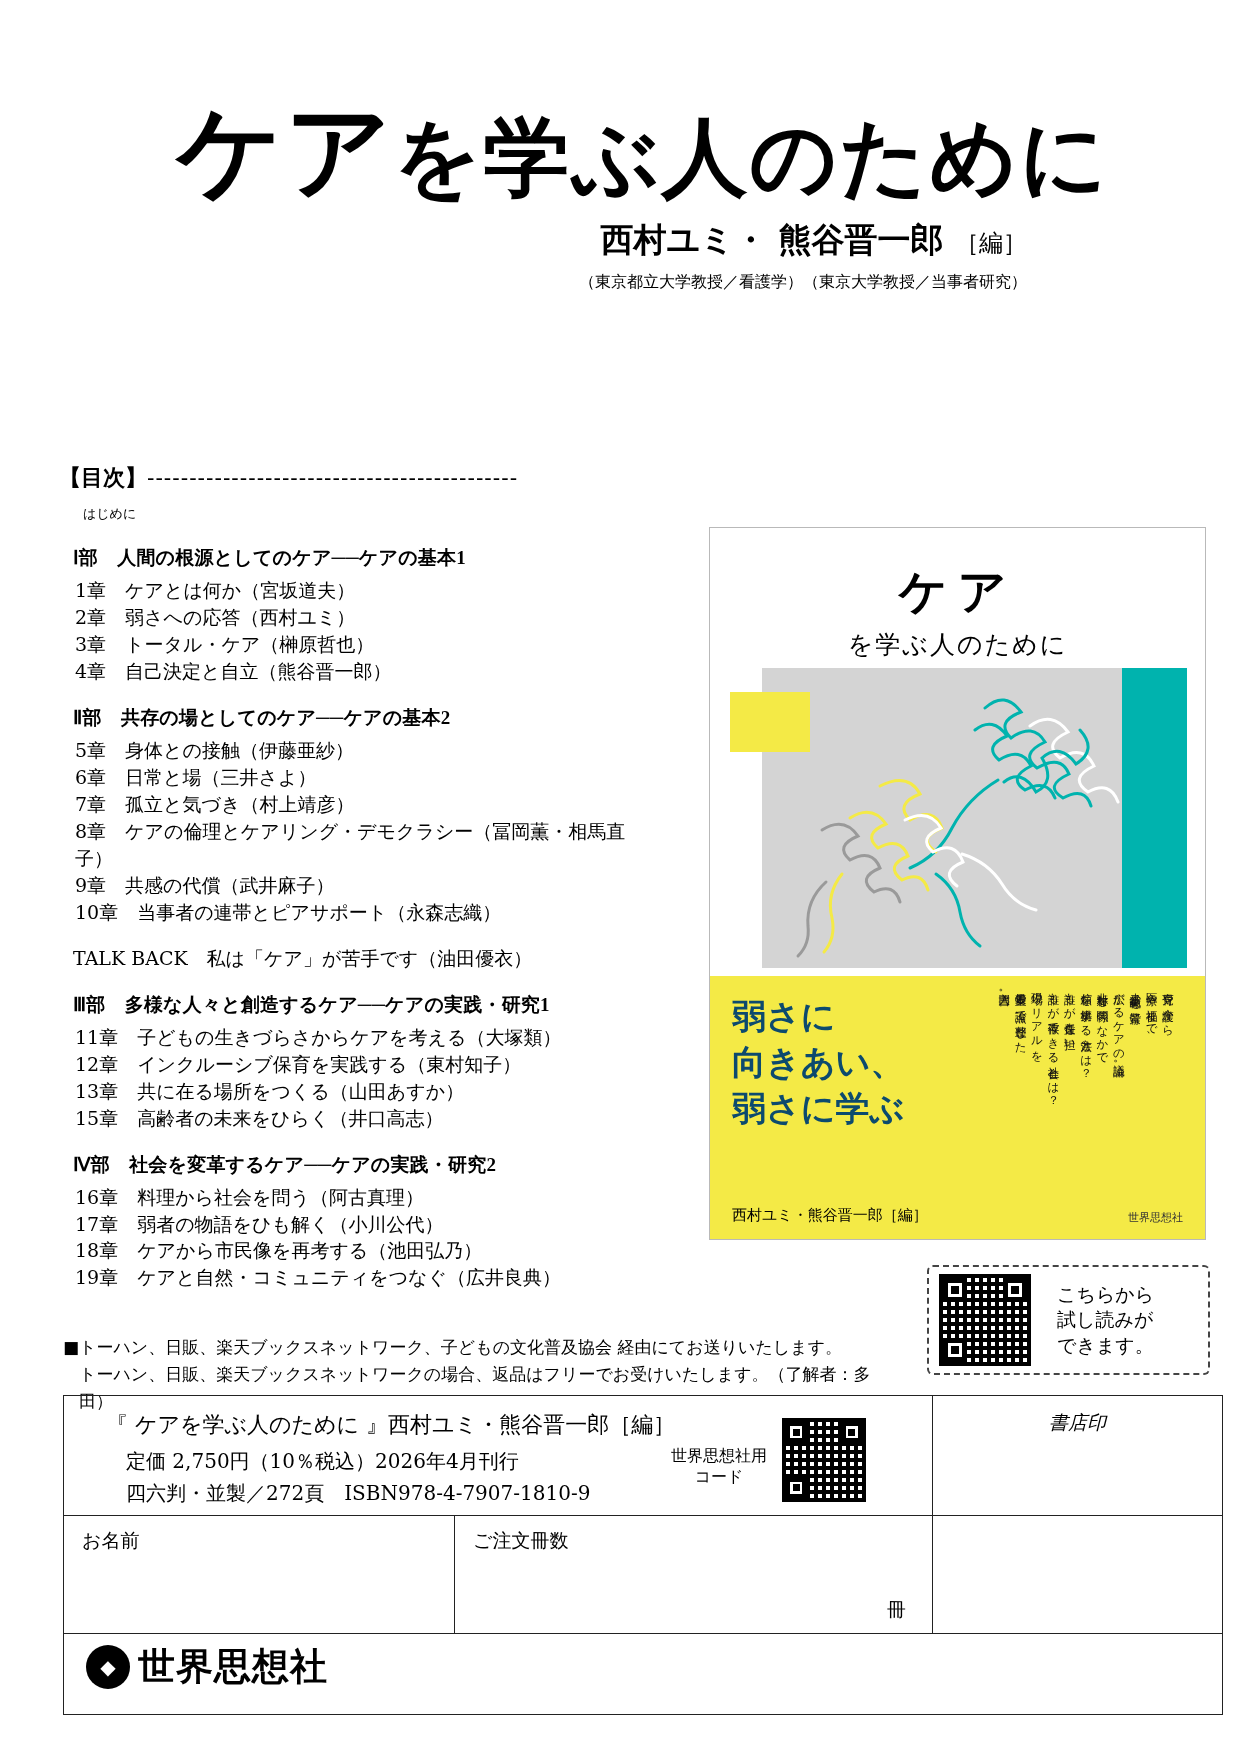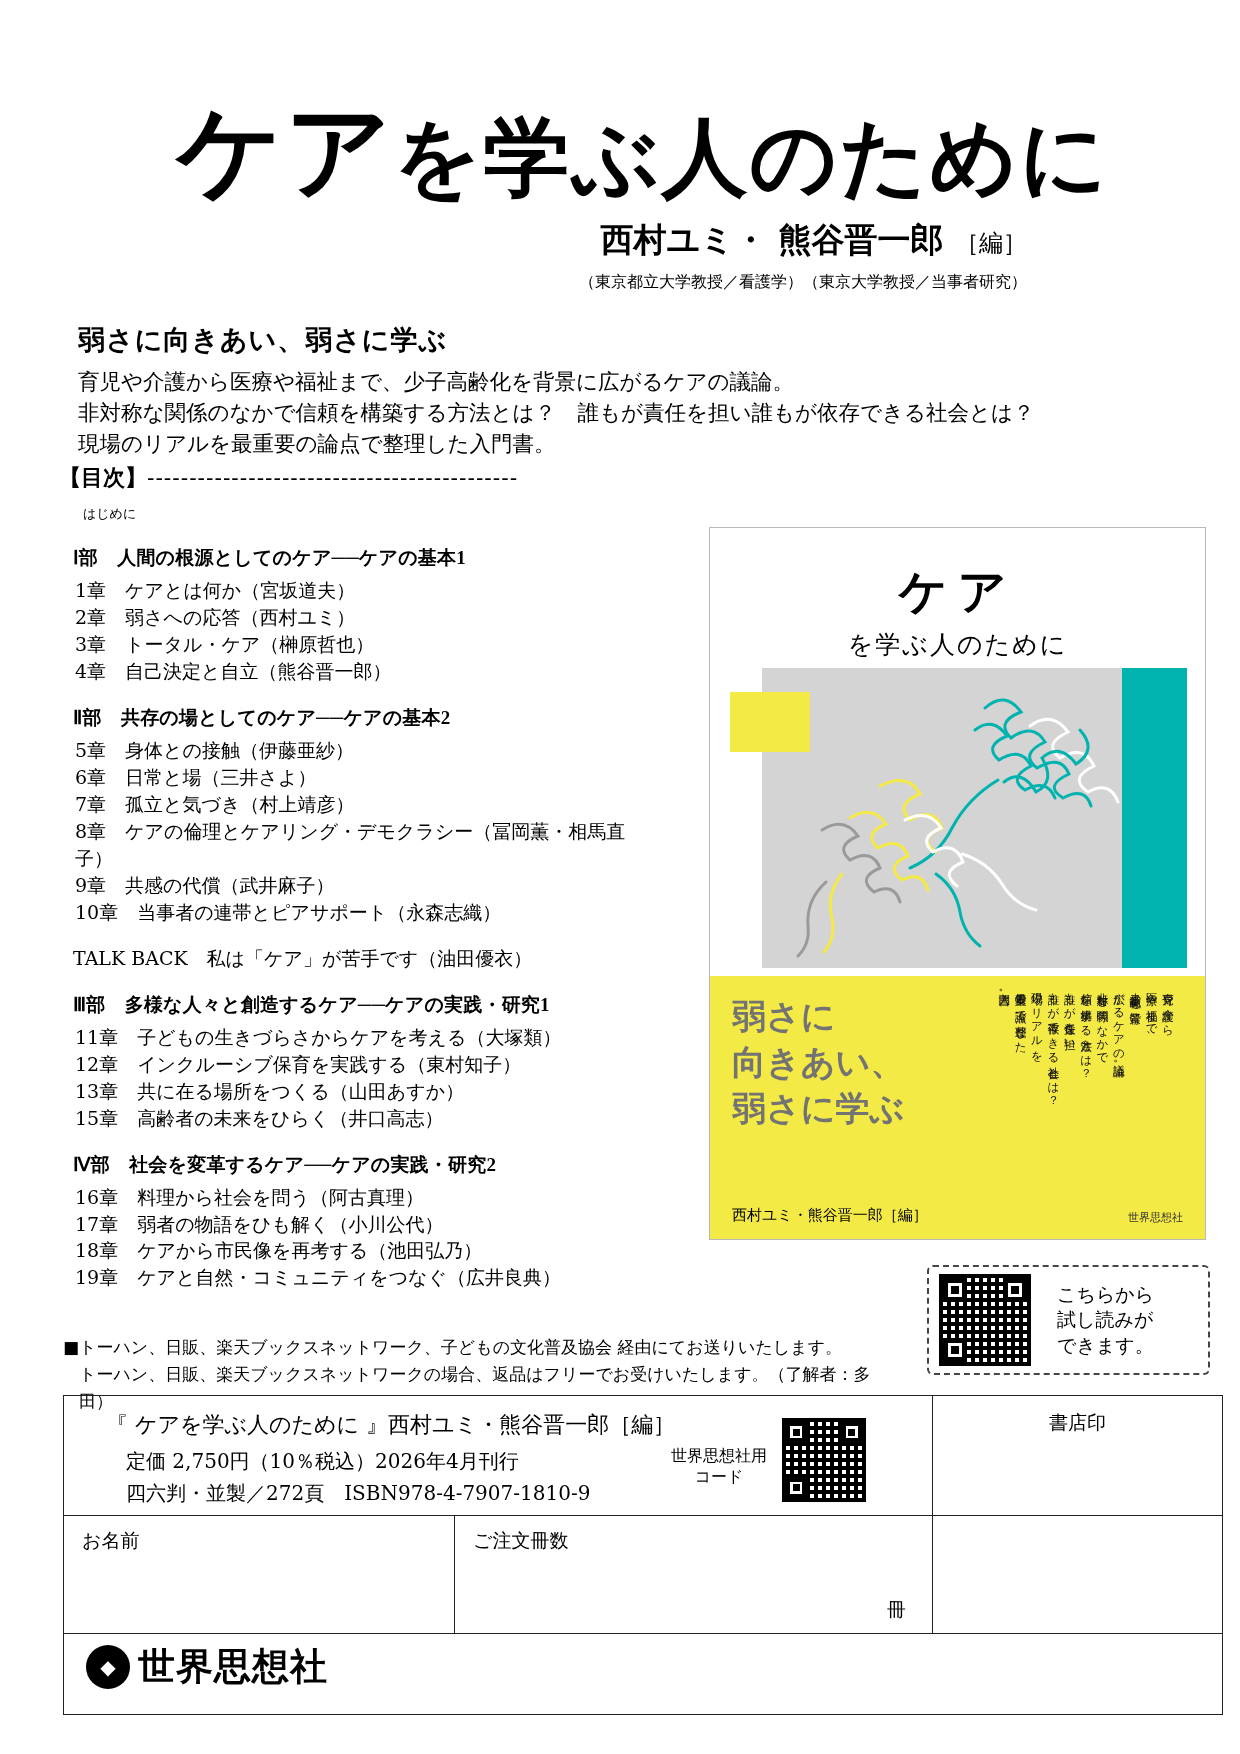--- a/index.html
+++ b/index.html
@@ -87,21 +87,21 @@
   .art-yellow { position: absolute; left: 0; top: 24px; width: 80px; height: 60px; background: #f4ea46; }
   .art-teal { position: absolute; left: 392px; top: 0; width: 65px; height: 300px; background: #00b3ae; }
   .scribble { position: absolute; left: 0; top: 0; width: 457px; height: 300px; }
   .cover-bottom {
     position: relative; height: 263px; background: #f4ea46;
     border-top: none;
   }
   .cover-headline {
     position: absolute; left: 22px; top: 18px;
     font-family: "DejaVu Serif", serif; font-weight: bold;
-    font-size: 34px; line-height: 1.35; color: #737373;
+    font-size: 34px; line-height: 1.35; color: #0c4a6e;
   }
   .cover-vtext {
     position: absolute; top: 8px; right: 30px;
     display: flex; flex-direction: row-reverse; gap: 2px;
   }
   .cover-vtext span {
     writing-mode: vertical-rl; text-orientation: upright;
     font-family: "DejaVu Serif", serif; font-size: 11.5px;
     line-height: 1.25; letter-spacing: 1px; height: 200px; color: #111;
   }
@@ -165,21 +165,21 @@
     position: absolute; left: 600px; top: 50px; width: 110px; text-align: center;
     font-family: "DejaVu Serif", serif; font-size: 16px; line-height: 1.3;
   }
   .code-qr { position: absolute; left: 718px; top: 22px; width: 84px; height: 84px; }
   .stamp-cell {
     position: absolute; right: 0; top: 0; width: 290px; height: 238px;
     border-left: 1.5px solid #222;
   }
   .stamp-label {
     position: absolute; left: 0; top: 14px; width: 100%; text-align: center;
-    font-family: "DejaVu Serif", serif; font-size: 19px;
+    font-family: "DejaVu Serif", serif; font-size: 19px; font-style: italic;
   }
   .form-mid { position: relative; height: 118px; border-bottom: 1.5px solid #222; }
   .name-cell { position: absolute; left: 0; top: 0; width: 390px; height: 100%; }
   .qty-cell { position: absolute; left: 390px; top: 0; width: 480px; height: 100%;
               border-left: 1.5px solid #222; }
   .cell-label { position: absolute; left: 18px; top: 12px;
                 font-family: "DejaVu Serif", serif; font-size: 19px; }
   .qty-unit { position: absolute; right: 28px; bottom: 10px;
               font-family: "DejaVu Serif", serif; font-size: 19px; }
   .form-bot { position: relative; height: 78px; }
@@ -205,26 +205,20 @@
 
   <div class="title-block">
     <div class="main-title"><span class="big">ケア</span><span>を学ぶ人のために</span></div>
   </div>
   <div class="authors">
     <span>西村ユミ・ 熊谷晋一郎</span>
     <span class="edit">［編］</span>
   </div>
   <div class="affil">（東京都立大学教授／看護学）（東京大学教授／当事者研究）</div>
 
-  <div class="lead">
-    <h2>弱さに向きあい、弱さに学ぶ</h2>
-    <p>育児や介護から医療や福祉まで、少子高齢化を背景に広がるケアの議論。</p>
-    <p>非対称な関係のなかで信頼を構築する方法とは？　誰もが責任を担い誰もが依存できる社会とは？</p>
-    <p>現場のリアルを最重要の論点で整理した入門書。</p>
-  </div>
 
   <div class="toc-head">
     <span>【目次】</span><span class="dashes">--------------------------------------------</span>
   </div>
 
   <div class="toc">
     <p class="intro">はじめに</p>
 
     <div class="grp">
       <div class="part">Ⅰ部　人間の根源としてのケア──ケアの基本1</div>

